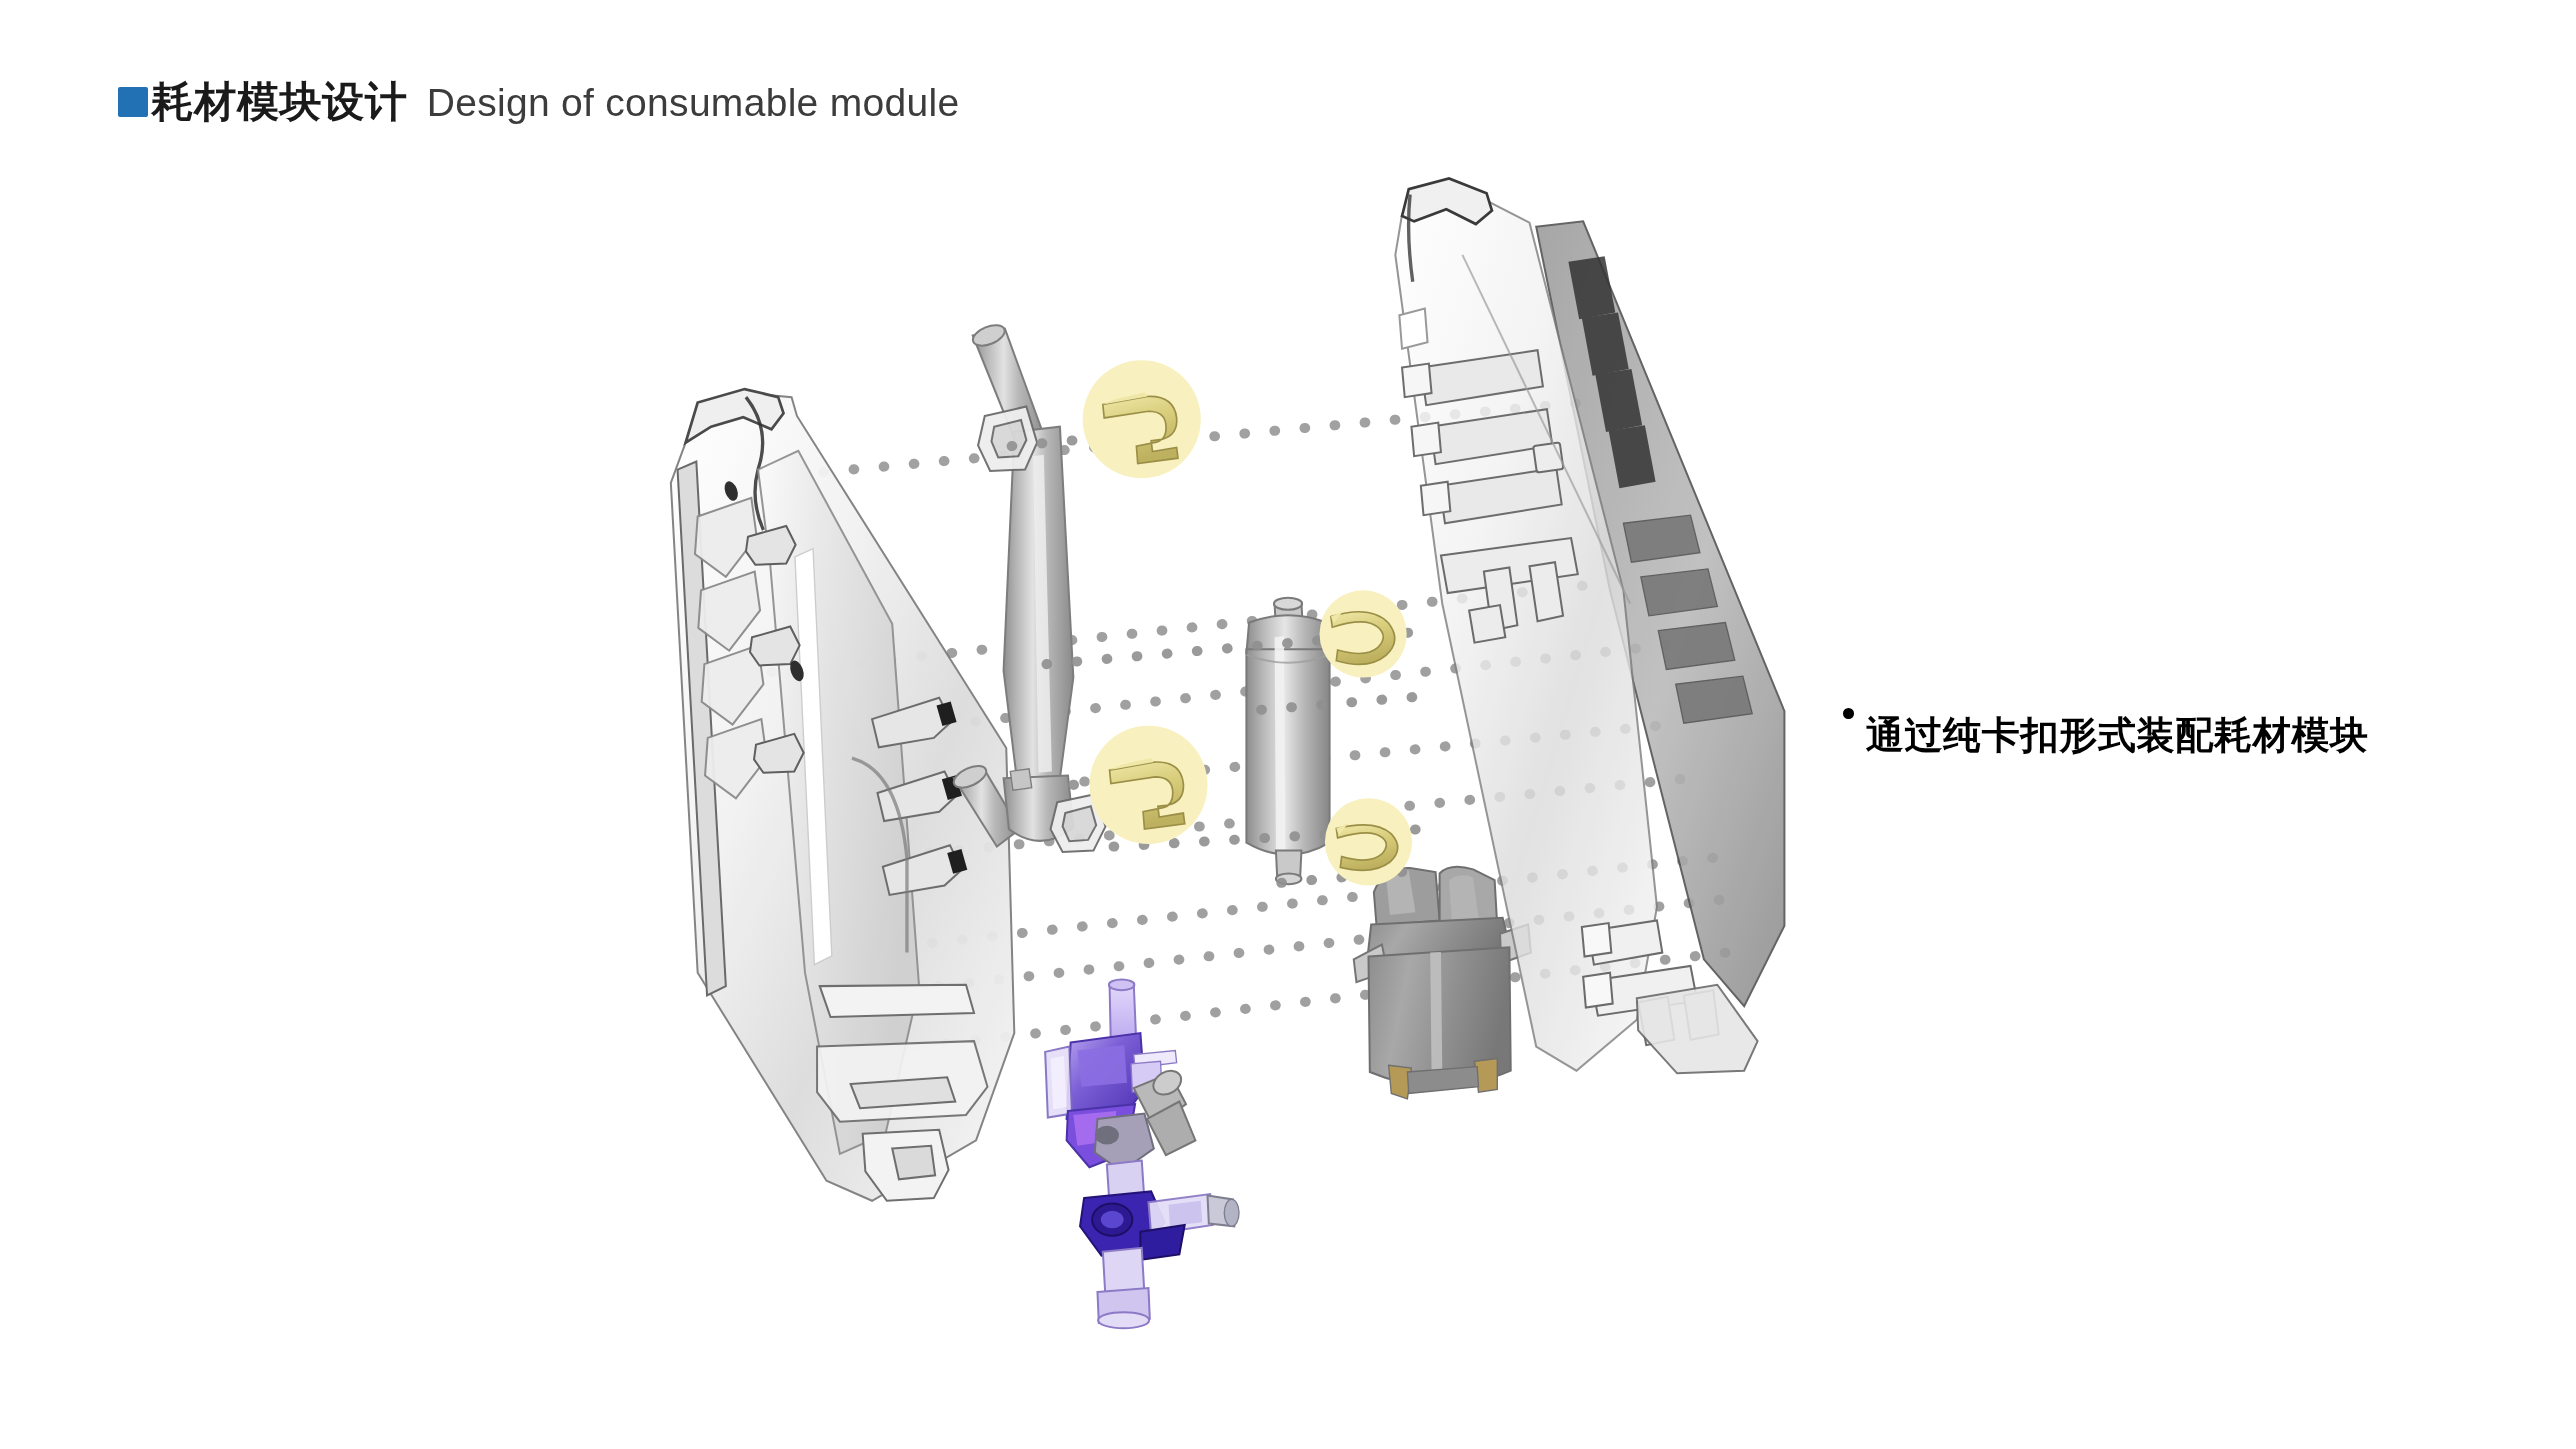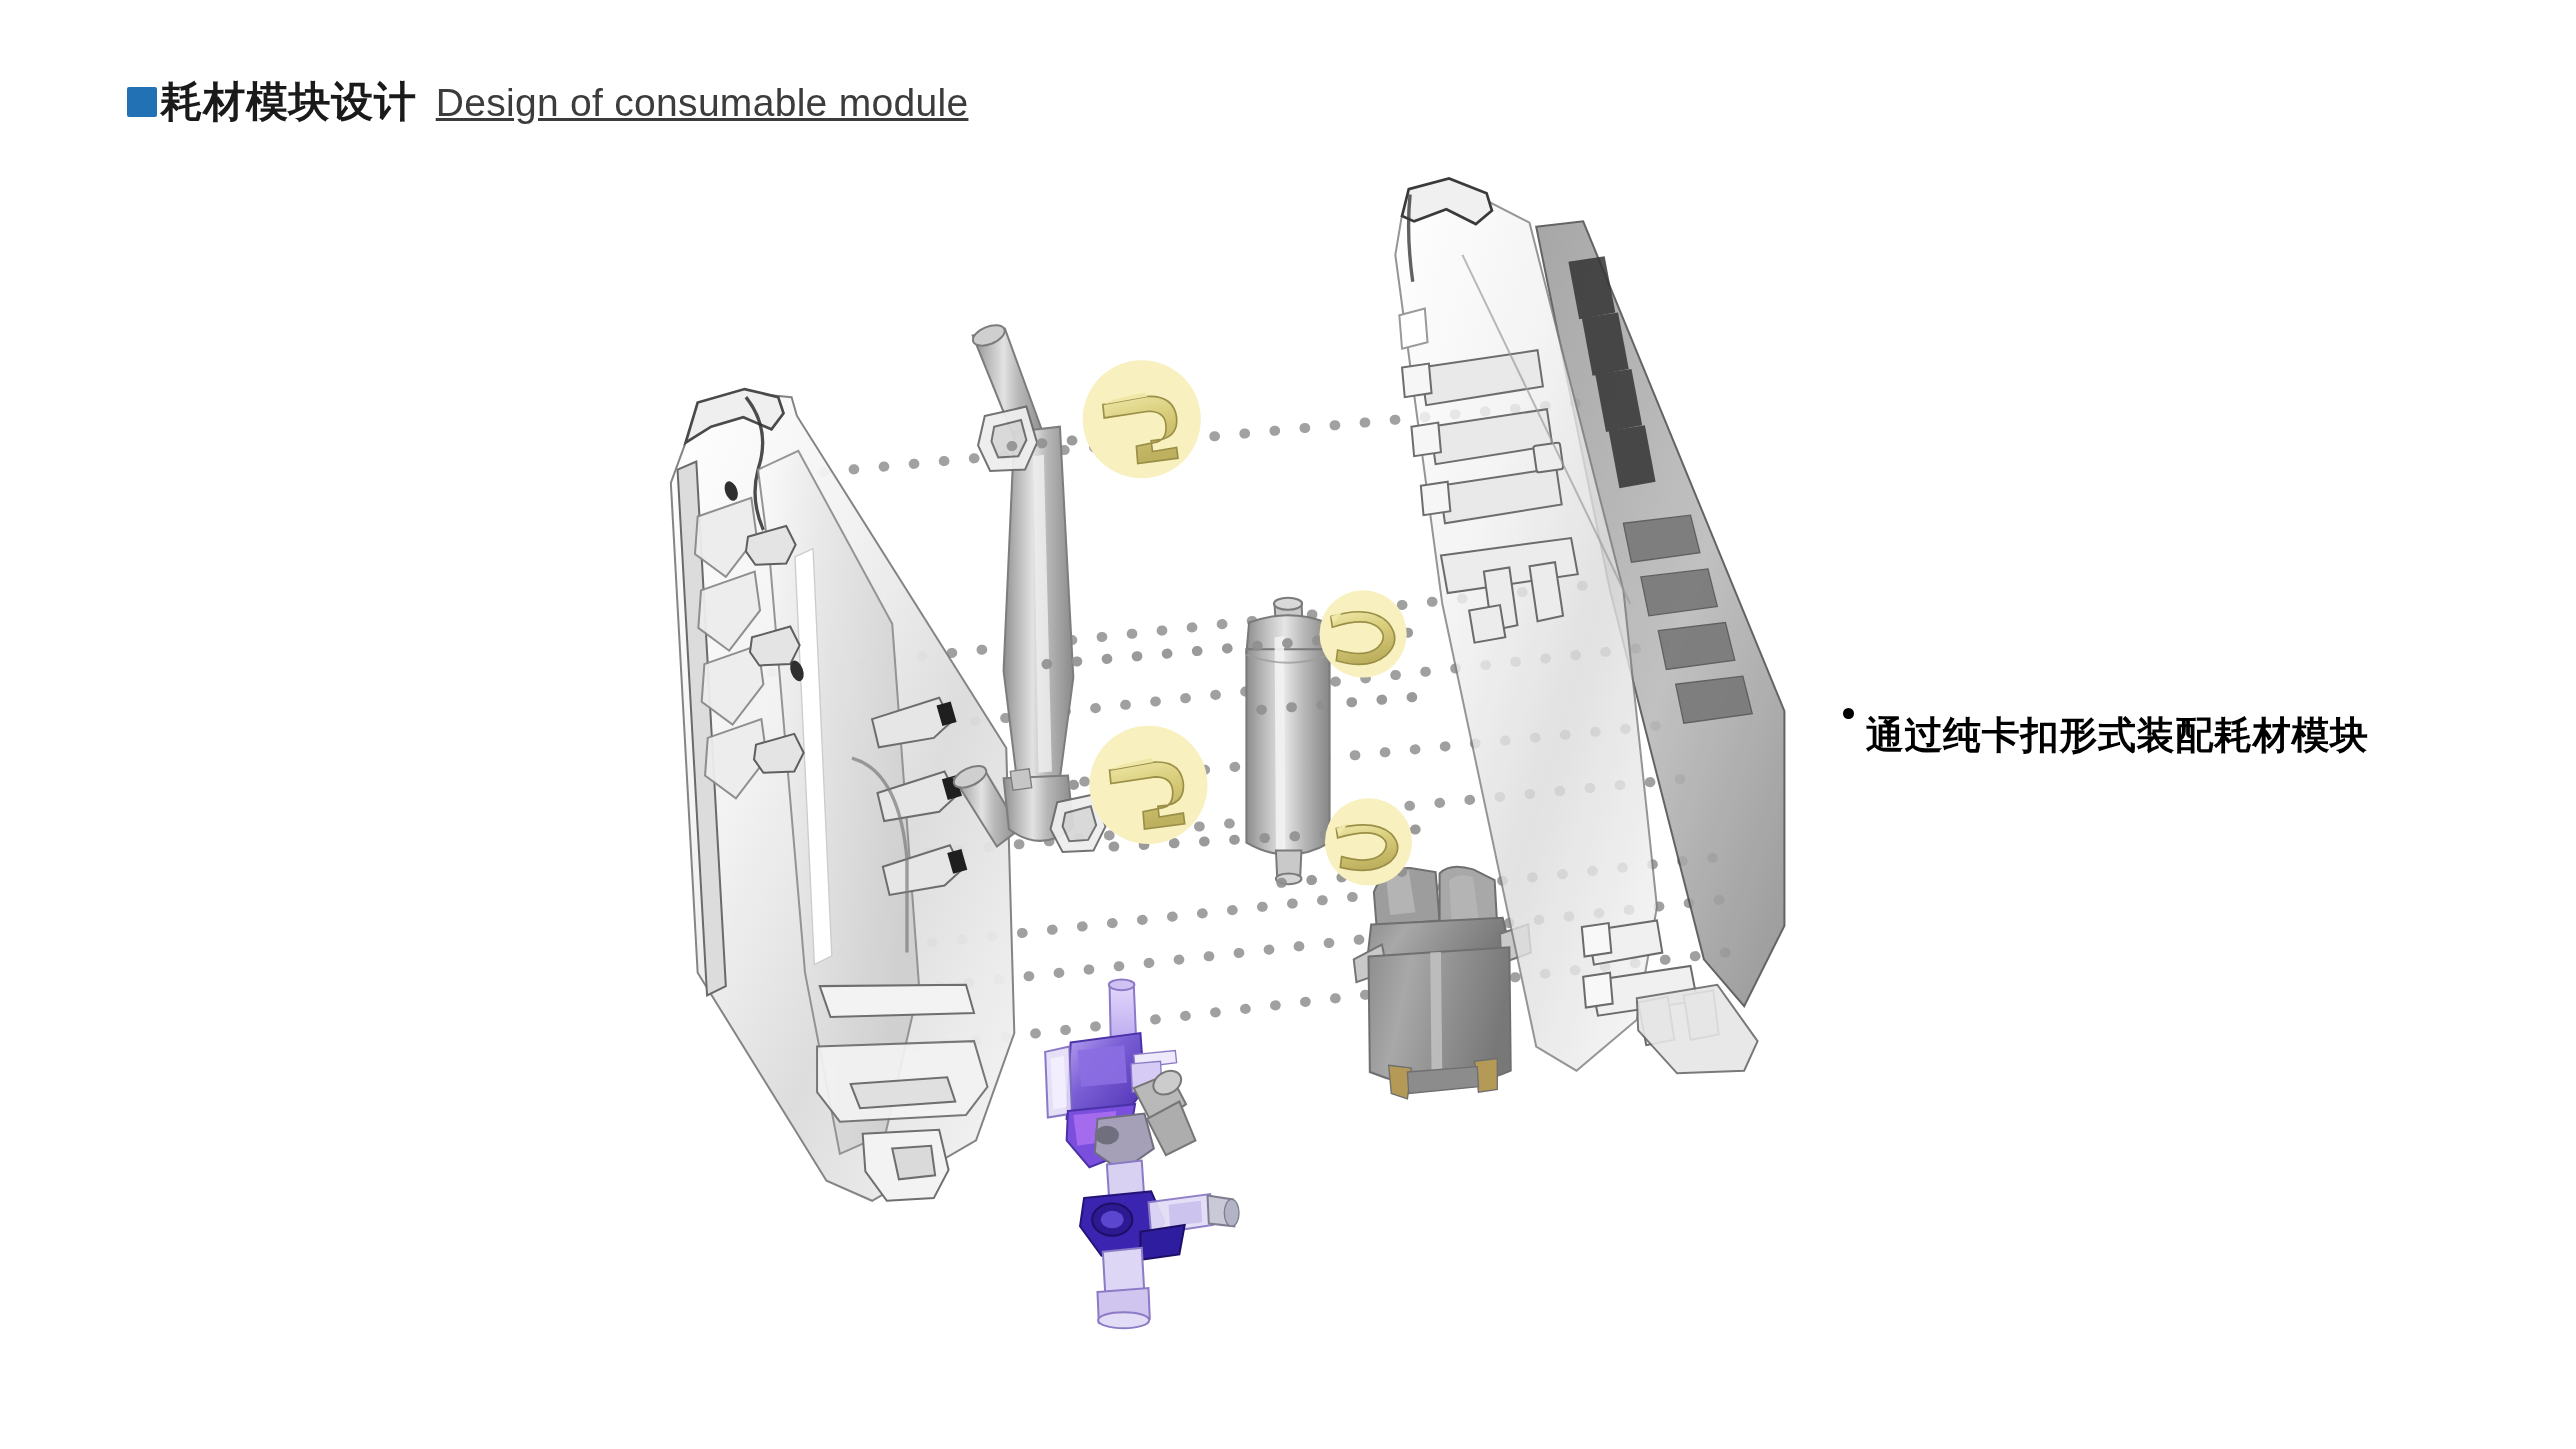--- a/index.html
+++ b/index.html
@@ -15,21 +15,21 @@
     position: relative;
     width: 2576px;
     height: 1449px;
     background: #ffffff;
     overflow: hidden;
   }
 
   
   .title-row {
     position: absolute;
-    left: 127px;
+    left: 118px;
     top: 81px;
     display: flex;
     align-items: center;
     white-space: nowrap;
   }
   .title-marker {
     width: 29.5px;
     height: 29.5px;
     border-radius: 2px;
     margin-right: 4px;
@@ -42,21 +42,20 @@
     letter-spacing: 0.7px;
     line-height: 1;
   }
   .title-en {
     font-size: 39px;
     font-weight: 400;
     color: #3c3c3c;
     letter-spacing: 0.3px;
     line-height: 1;
     margin-left: 19px;
-    text-decoration: underline;
   }
 
   
   .bullet-block {
     position: absolute;
     left: 1843px;
     top: 716px;
     display: flex;
     align-items: flex-start;
     white-space: nowrap;

